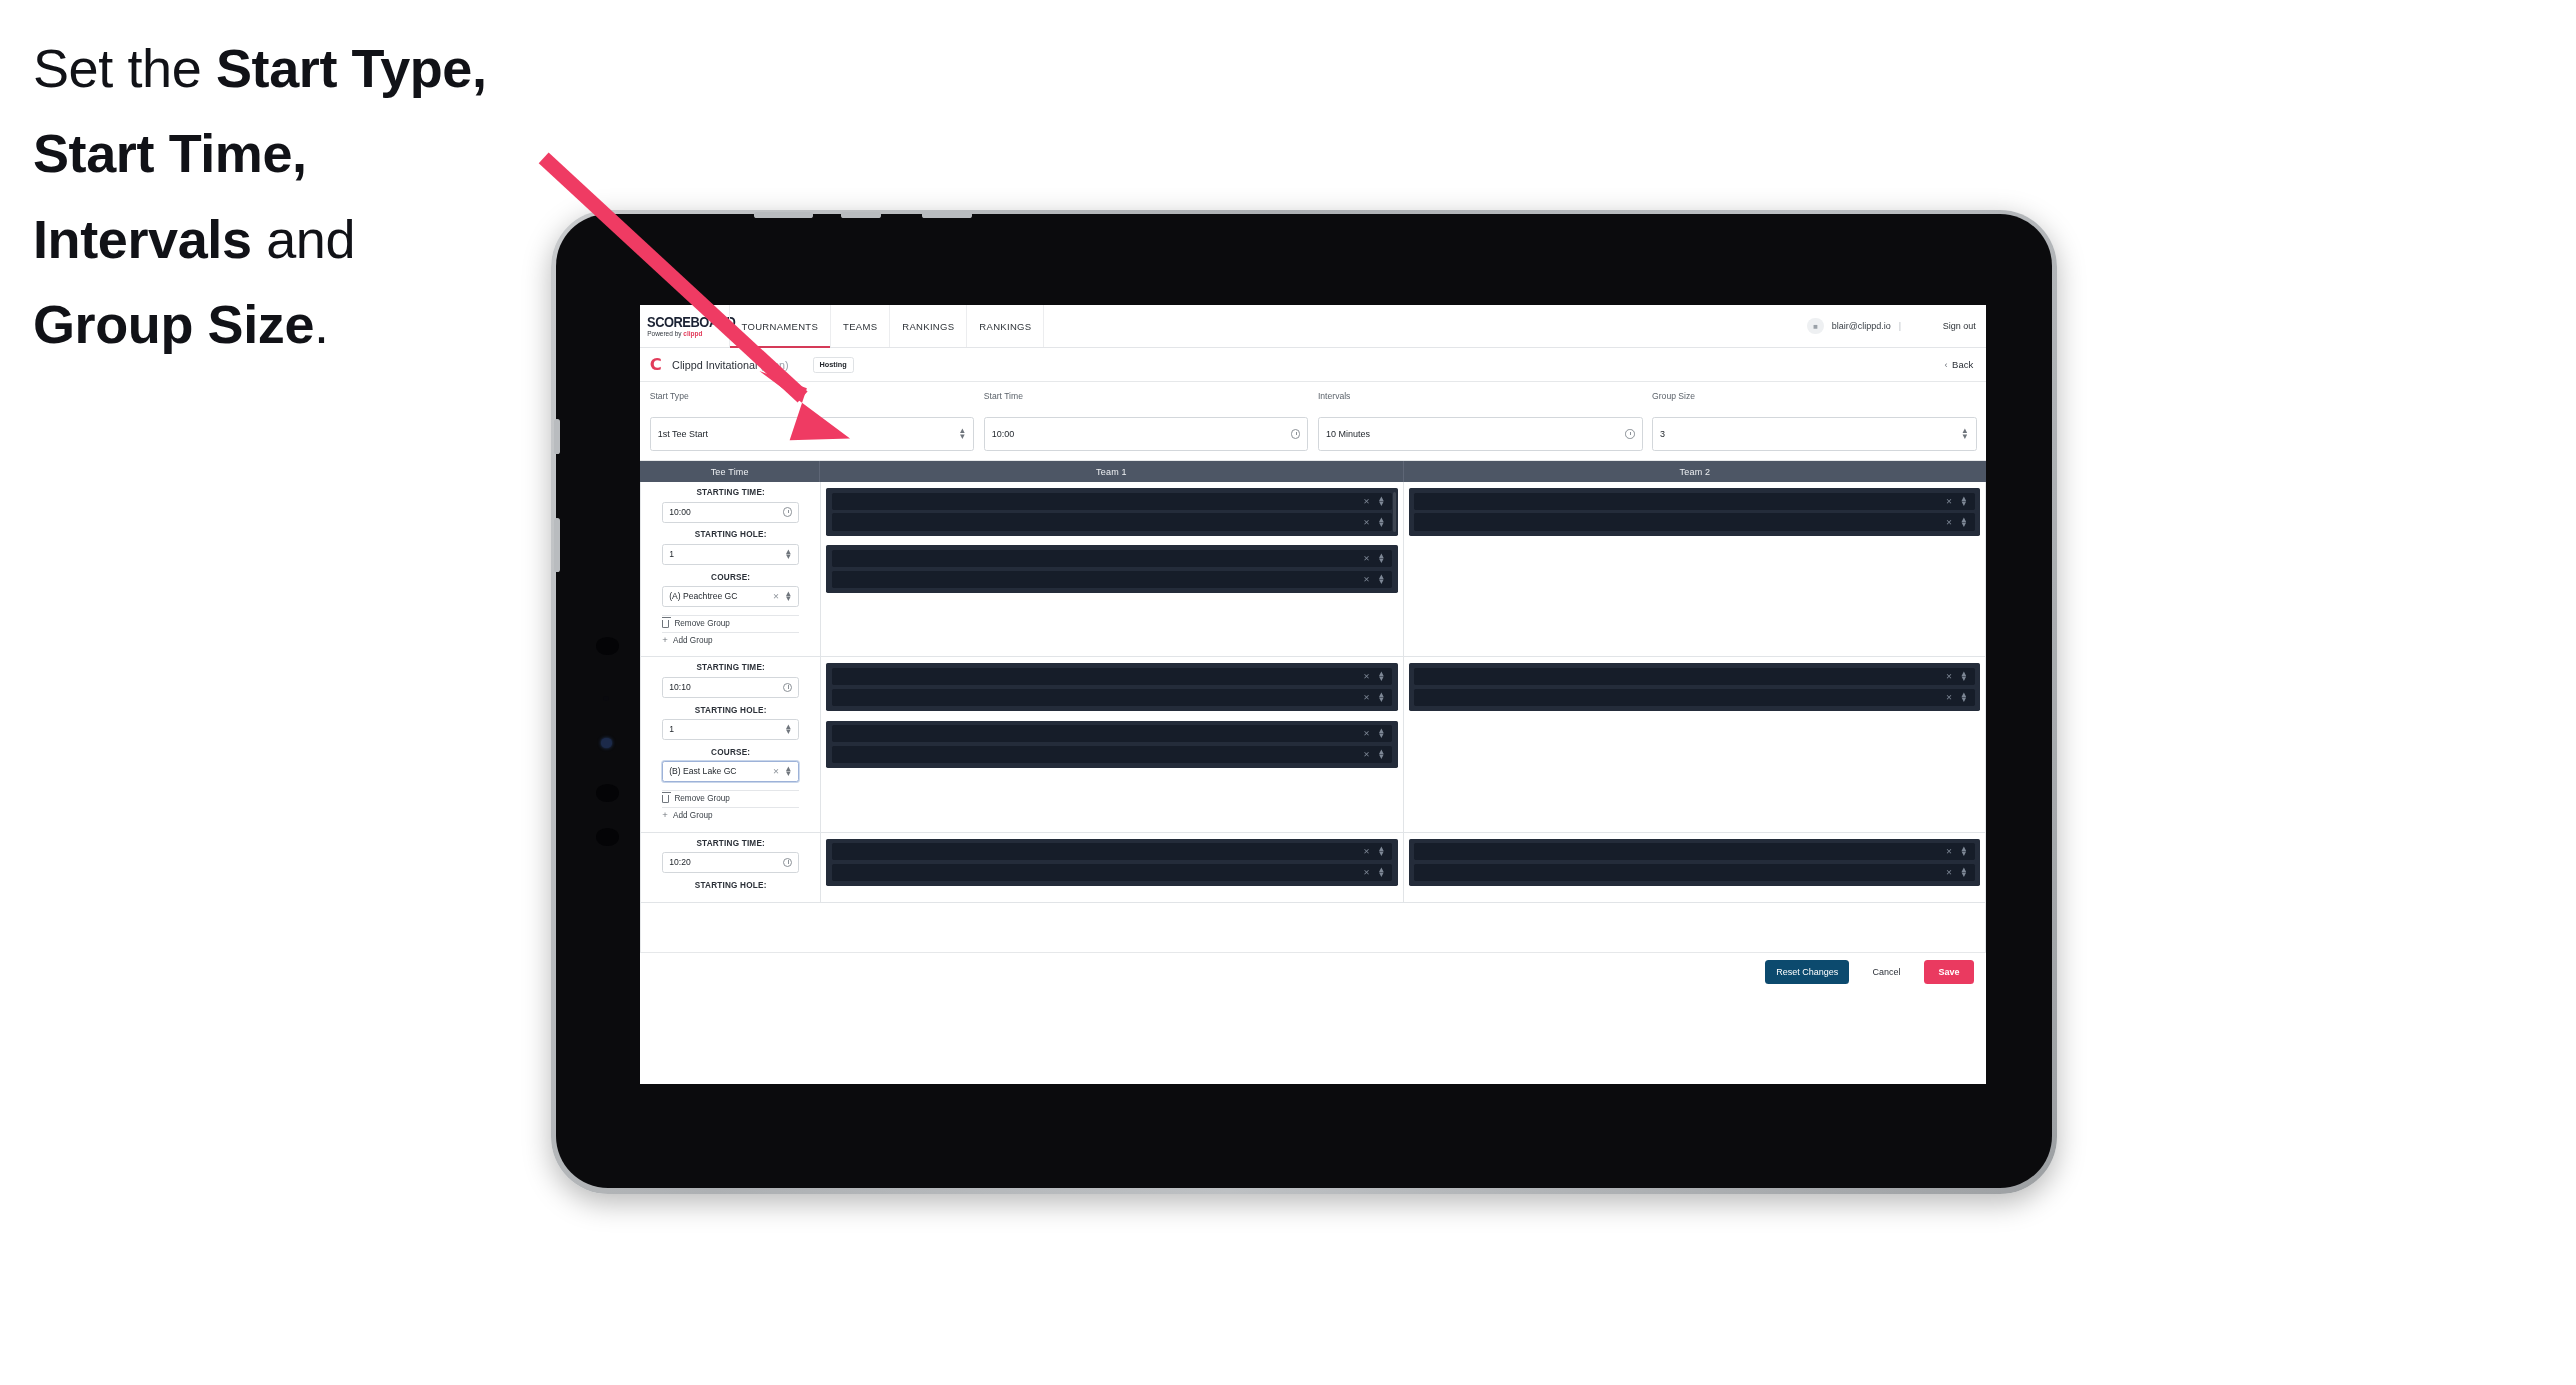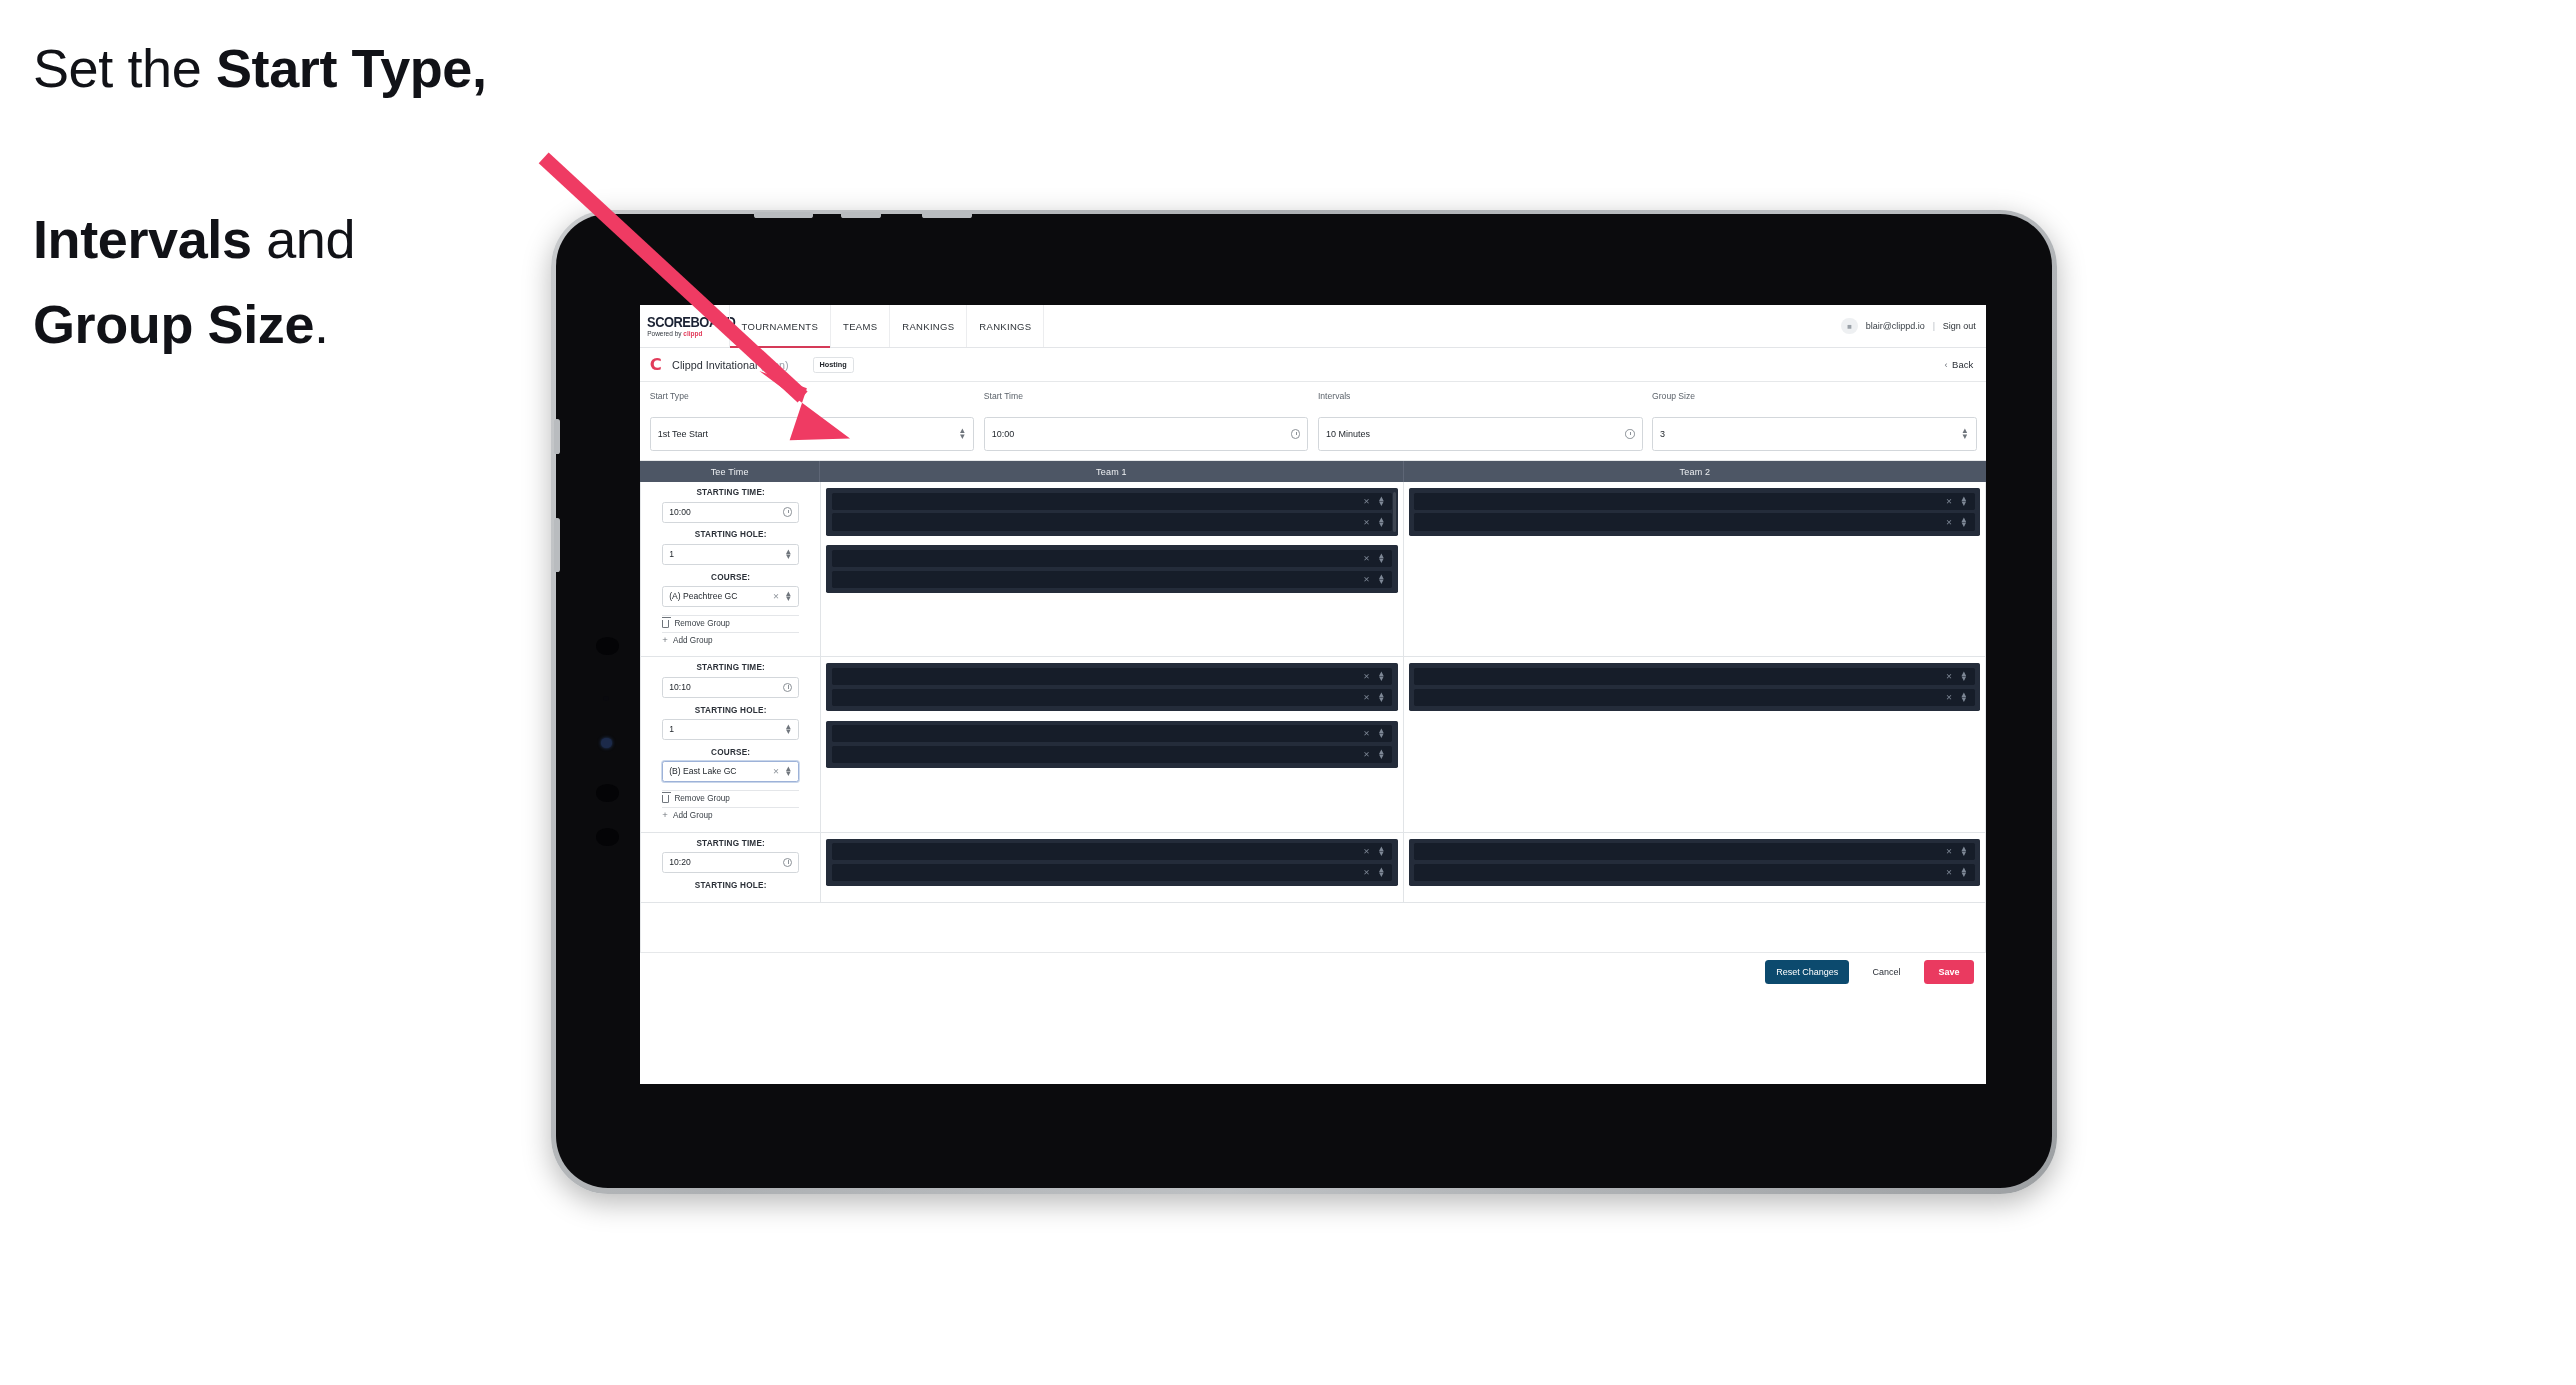--- a/index.html
+++ b/index.html
@@ -88,21 +88,21 @@
   .user-zone {
     display: flex; align-items: center; gap: 7.8px; padding-right: 10.4px;
     font-size: 9px; color: #3a4047;
   }
   .avatar {
     width: 16.4px; height: 16.4px; border-radius: 50%; background: #eef0f2;
     display: flex; align-items: center; justify-content: center;
     color: #9aa1a8; font-size: 7.8px;
   }
   .pipe { color: #b9bec4; }
-  .signout { cursor: pointer; color: #2e3338; }
+  .signout { cursor: pointer; color: #2e3338; margin-left: 34px; }
 
   
   .crumbbar {
     display: flex; align-items: center; height: 34px;
     border-bottom: 0.9px solid #e6e8ea; padding: 0 9.5px; background:#fff;
   }
   .c-mark {
     font-size: 16.4px; font-weight: 700; color: #e23b5a; line-height: 1;
     margin-right: 10.4px; font-family: "DejaVu Sans", sans-serif;
   }
@@ -233,21 +233,21 @@
     pointer-events: none;
   }
 </style>
 </head>
 <body>
 
 <div class="stage">
 
   <div class="caption">
     <span>Set the </span><b>Start Type,</b><br>
-    <br>
+    <b>Start Time,</b><br>
     <b>Intervals</b><span> and</span><br>
     <b>Group Size</b><span>.</span>
   </div>
 
   <div class="tablet-frame">
     <div class="tablet-body">
       <div class="bezel-nub nub-top-a"></div>
       <div class="bezel-nub nub-top-b"></div>
       <div class="bezel-nub nub-top-c"></div>
       <div class="bezel-nub nub-left-a"></div>

